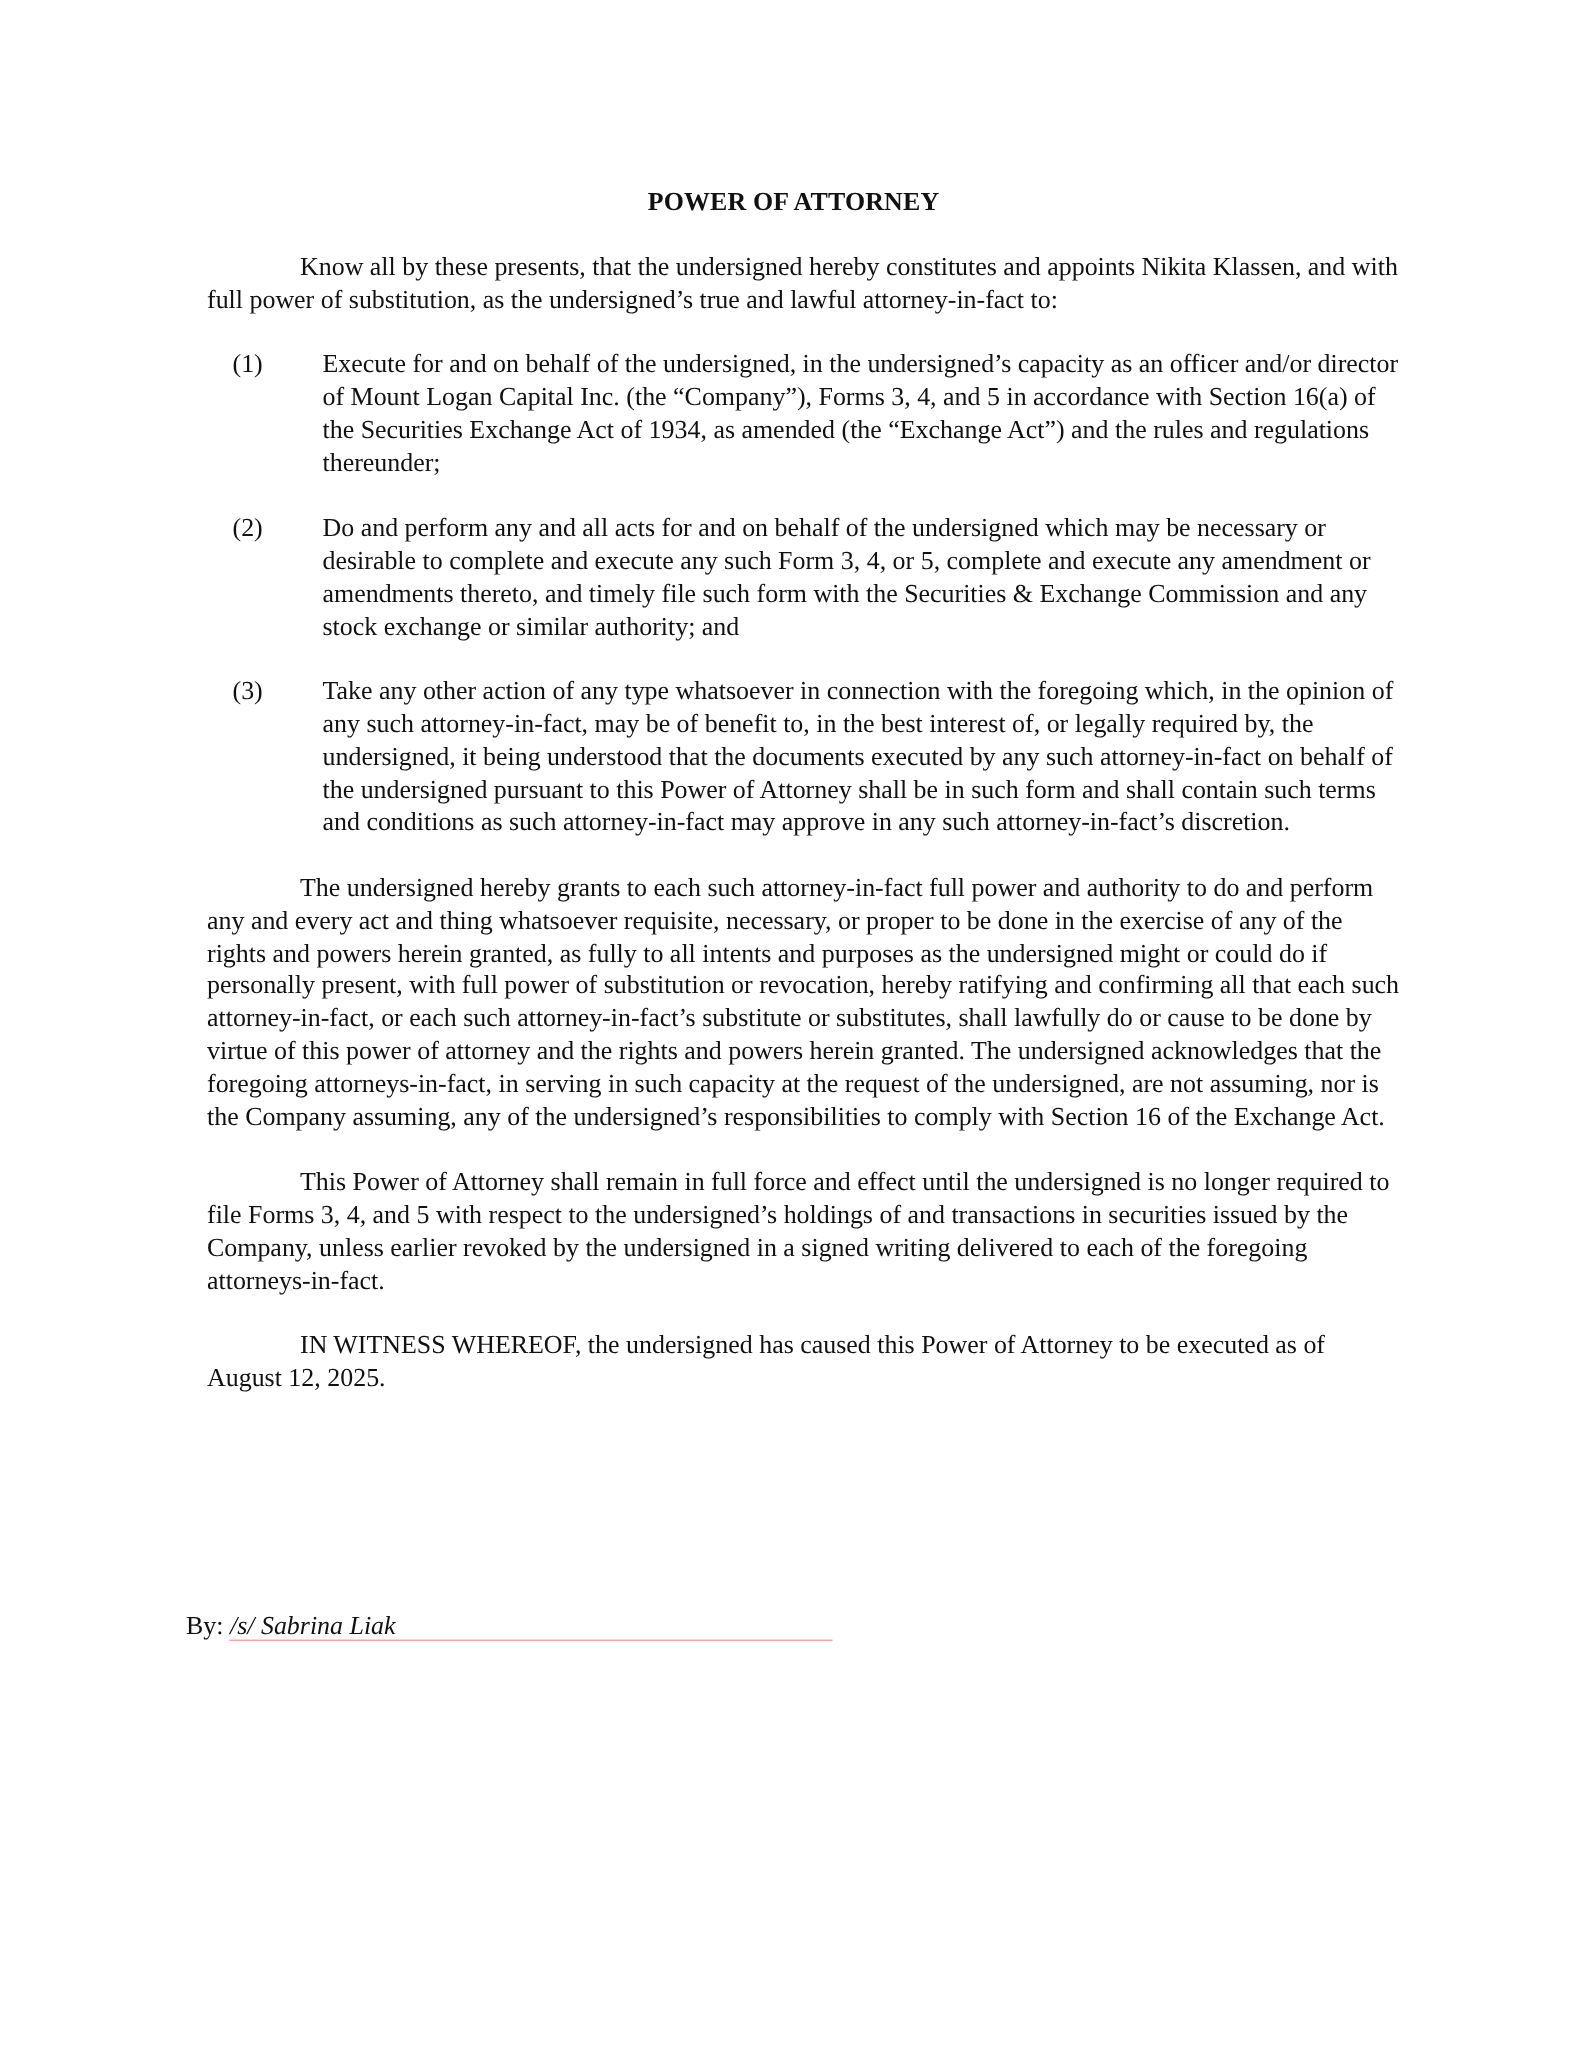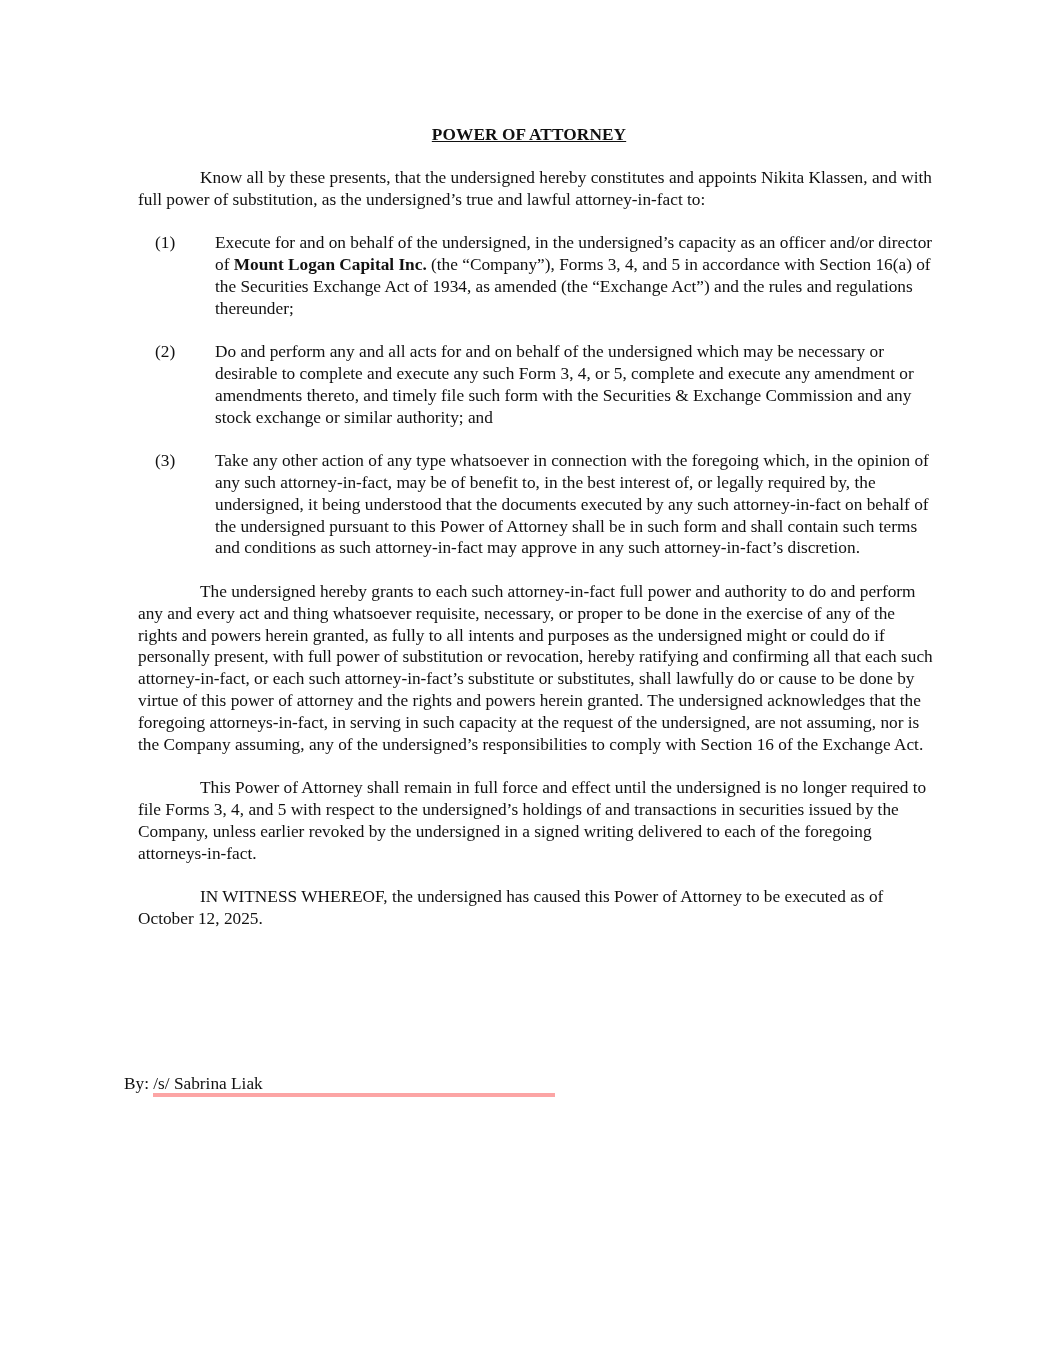--- a/index.html
+++ b/index.html
@@ -22,21 +22,20 @@
       left: 124px;
       top: 124px;
       width: 810px;
     }
     .title {
       text-align: center;
       font-weight: bold;
       font-size: 17.3px;
       margin: 0 0 21px 0;
       letter-spacing: 0.1px;
-      text-decoration: underline;
     }
     p {
       margin: 0 0 21.8px 0;
     }
     .indent {
       text-indent: 62px;
       margin-left: 14px;
     }
     .items {
       margin: 0 0 0 0;
@@ -47,35 +46,36 @@
       position: relative;
       padding-left: 91px;
       margin: 0 0 21.8px 0;
     }
     .item-num {
       position: absolute;
       left: 31px;
       top: 0;
     }
     .bold {
-      font-weight: bold;
+      font-weight: normal;
       text-align: right;
     }
     .signature-block {
       position: absolute;
       left: 124px;
       top: 1073px;
       width: 600px;
     }
     .sig-line {
       display: inline-block;
       width: 402px;
-      border-bottom: 4px solid #fca5a5;
+      border-bottom: 1px solid #fca5a5;
       line-height: 19px;
       vertical-align: baseline;
+      font-style: italic;
     }
     .name-line {
       margin-top: 20px;
     }
   </style>
 </head>
 <body>
 
 <div class="page">
   <div class="title">POWER OF ATTORNEY</div>
@@ -94,21 +94,21 @@
     <div class="item">
       <span class="item-num">(3)</span>
       <span>Take any other action of any type whatsoever in connection with the foregoing which, in the opinion of any such attorney-in-fact, may be of benefit to, in the best interest of, or legally required by, the undersigned, it being understood that the documents executed by any such attorney-in-fact on behalf of the undersigned pursuant to this Power of Attorney shall be in such form and shall contain such terms and conditions as such attorney-in-fact may approve in any such attorney-in-fact’s discretion.</span>
     </div>
   </div>
 
   <p class="indent">The undersigned hereby grants to each such attorney-in-fact full power and authority to do and perform any and every act and thing whatsoever requisite, necessary, or proper to be done in the exercise of any of the rights and powers herein granted, as fully to all intents and purposes as the undersigned might or could do if personally present, with full power of substitution or revocation, hereby ratifying and confirming all that each such attorney-in-fact, or each such attorney-in-fact’s substitute or substitutes, shall lawfully do or cause to be done by virtue of this power of attorney and the rights and powers herein granted.  The undersigned acknowledges that the foregoing attorneys-in-fact, in serving in such capacity at the request of the undersigned, are not assuming, nor is the Company assuming, any of the undersigned’s responsibilities to comply with Section 16 of the Exchange Act.</p>
 
   <p class="indent">This Power of Attorney shall remain in full force and effect until the undersigned is no longer required to file Forms 3, 4, and 5 with respect to the undersigned’s holdings of and transactions in securities issued by the Company, unless earlier revoked by the undersigned in a signed writing delivered to each of the foregoing attorneys-in-fact.</p>
 
-  <p class="indent">IN WITNESS WHEREOF, the undersigned has caused this Power of Attorney to be executed as of October 12, 2025.</p>
+  <p class="indent">IN WITNESS WHEREOF, the undersigned has caused this Power of Attorney to be executed as of August 12, 2025.</p>
 </div>
 
 <div class="signature-block">
   <div>
     <span>By:</span>
     <span class="sig-line"><span>/s/ Sabrina Liak</span></span>
   </div>
 </div>
 
 </body></html>

